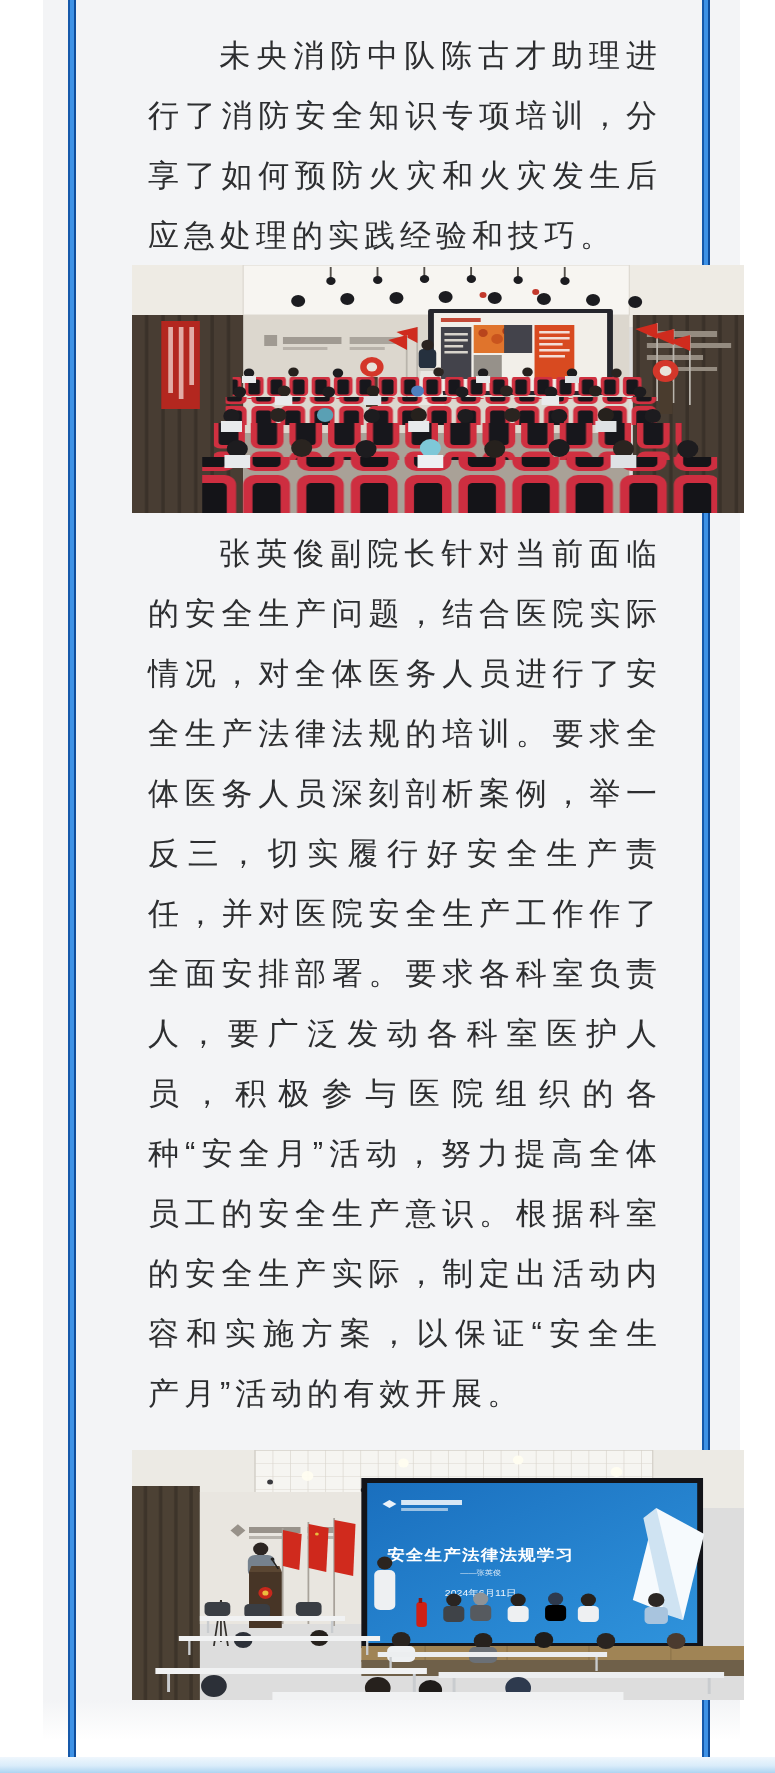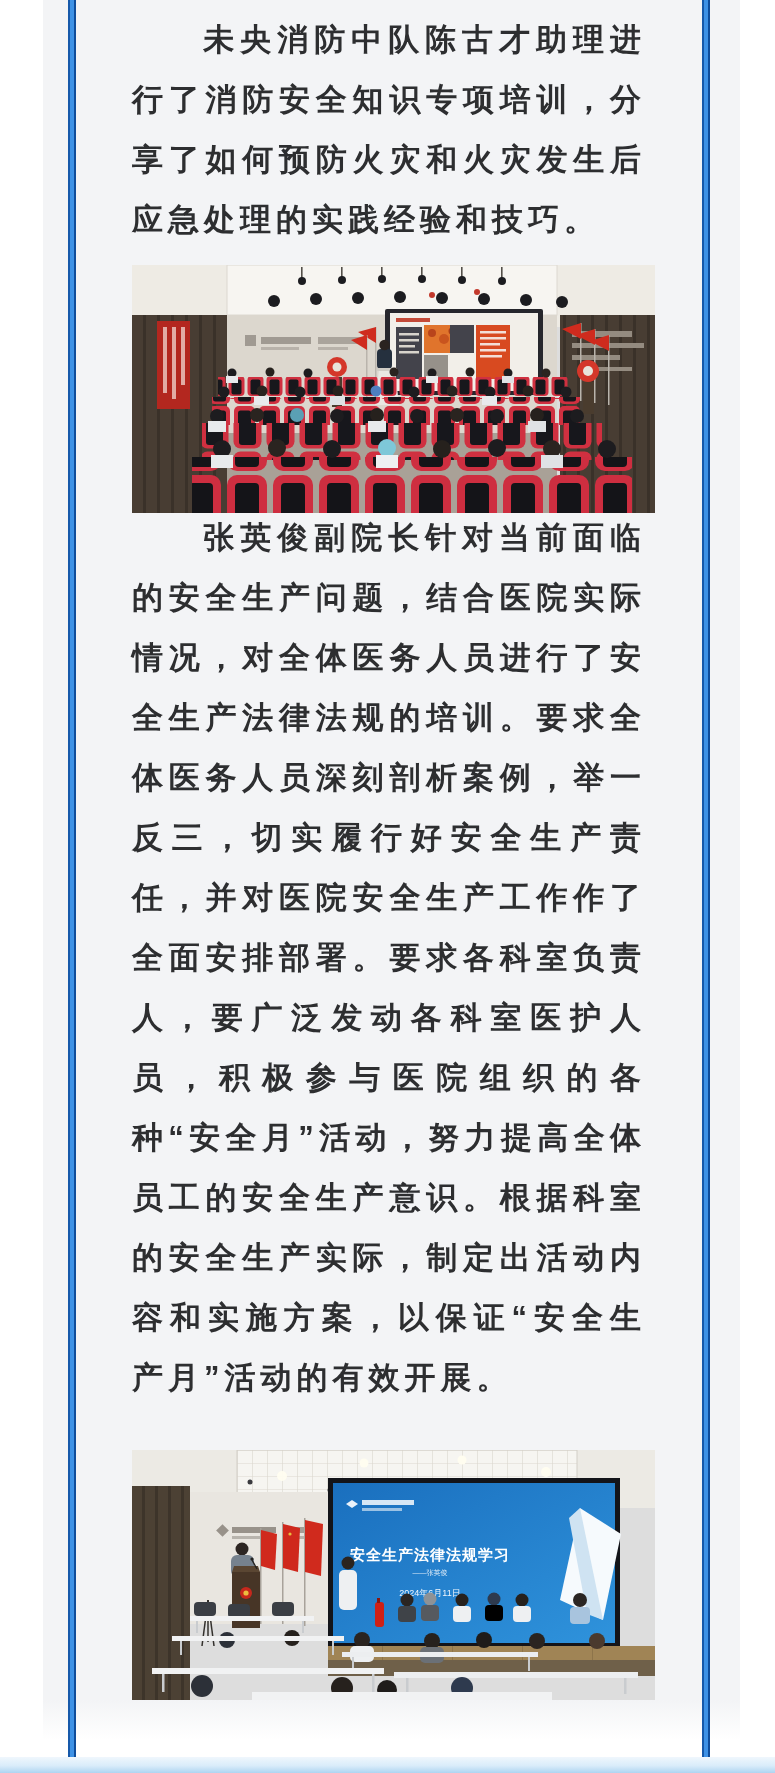--- a/index.html
+++ b/index.html
@@ -12,27 +12,27 @@
     position:absolute;left:43px;top:0;width:697px;height:1740px;
     background:linear-gradient(180deg,#f3f4f6 0px,#f3f4f6 1700px,#ffffff 1740px);
   }
   .vline{
     position:absolute;top:0;height:1773px;width:8px;
     background:linear-gradient(90deg,#1659aa 0 2px,#3e92e6 2px 6px,#0f4d9b 6px 8px);
   }
   .vline-left{left:68px;}
   .vline-right{left:702px;}
   .para{
-    position:absolute;left:132px;width:514px;margin:0;
+    position:absolute;left:132px;width:514px;margin:16px;
     font-size:31px;line-height:60px;letter-spacing:5px;
     color:#2d2e30;text-align:justify;text-justify:inter-character;
-    word-break:break-all;text-indent:2.3em;font-weight:700;
+    word-break:break-all;text-indent:2.3em;font-weight:400;
   }
   .photo{
-    position:absolute;left:132px;width:523px;margin:0;overflow:hidden;
+    position:absolute;left:132px;width:612px;margin:0;overflow:hidden;
     background:#ddd;
   }
   .photo svg{display:block;width:100%;height:100%;}
   .bottom-strip{
     position:absolute;left:0;top:1757px;width:775px;height:16px;
     background:linear-gradient(180deg,#f0f7fd 0%,#d9ecfa 55%,#aed4f1 100%);
   }
 </style>
 </head>
 <body>

